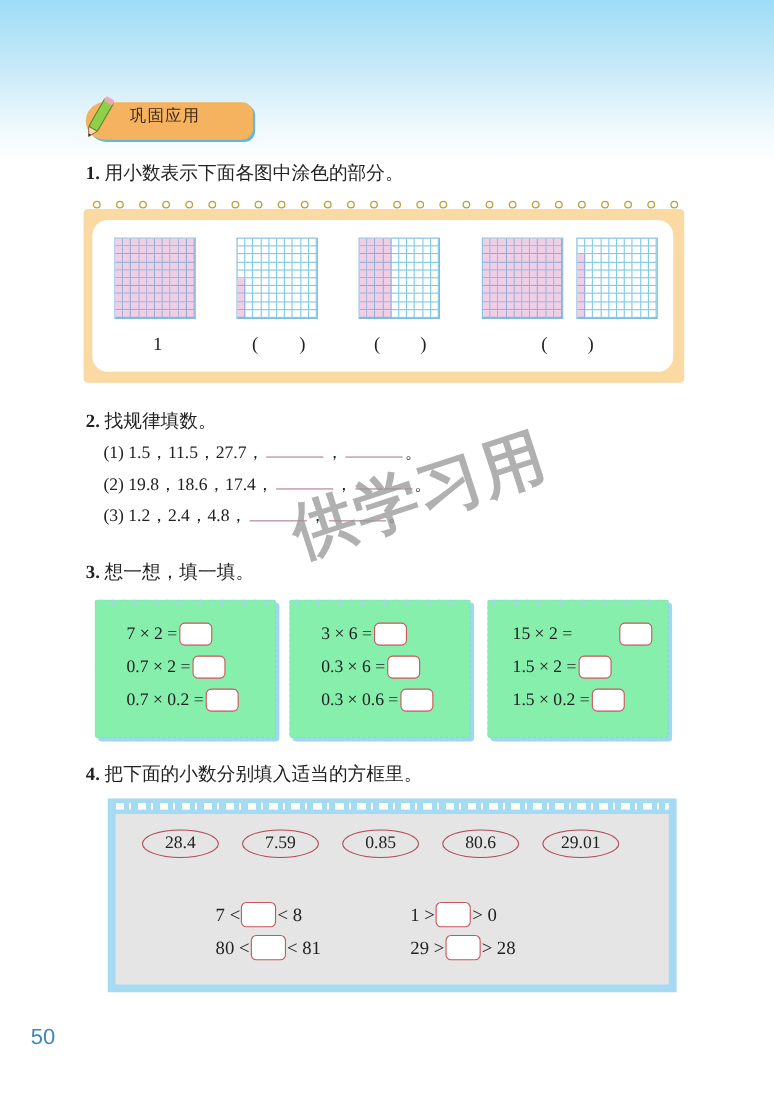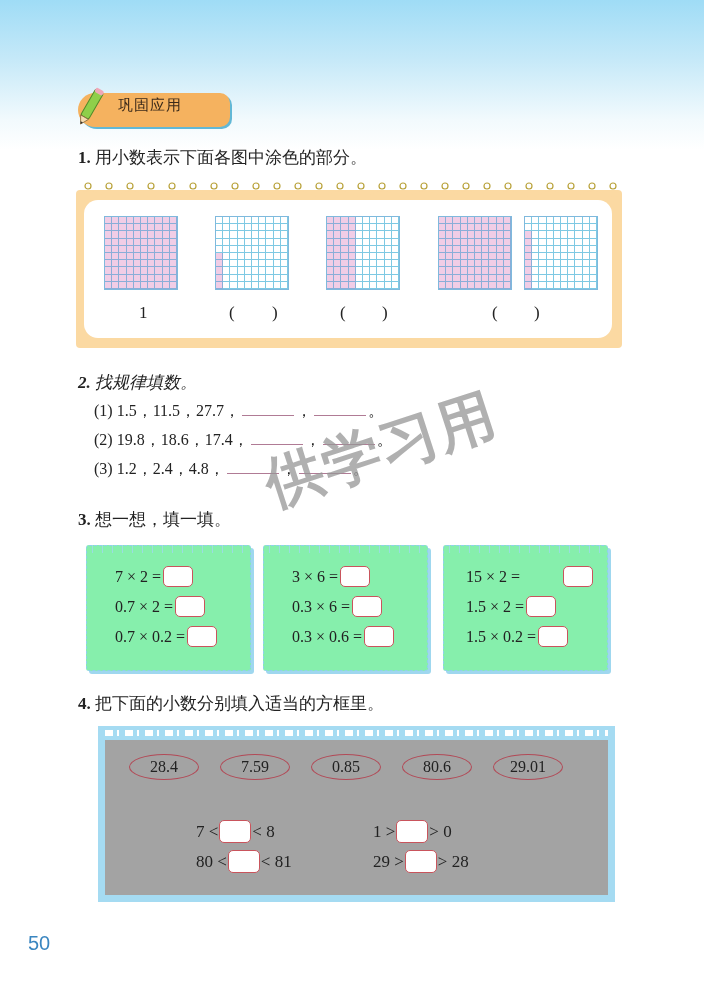--- a/index.html
+++ b/index.html
@@ -74,21 +74,21 @@
   .box {
     display: inline-block; width: 30px; height: 21px;
     border: 1px solid #c9545c; border-radius: 5px; margin-left: 2px; background: #fff;
   }
 
   
   .frame4 {
     left: 98px; top: 726px; width: 517px; height: 176px;
     border: 7px solid #a5dbf2;
     border-top: 14px solid #a5dbf2;
-    background: #a3a3a3;
+    background: #e5e5e5;
   }
   .frame4-pattern {
     position: absolute; left: 0; right: 0; top: -10px; height: 6px;
     background: repeating-linear-gradient(90deg, #fff 0 8px, transparent 8px 12px, #fff 12px 14px, transparent 14px 20px);
   }
   .oval {
     position: absolute; height: 26px; border: 1px solid #b24a57; border-radius: 50%;
     font-size: 16px; text-align: center; line-height: 24px; color: #222;
   }
   .ineq { position: absolute; font-size: 17px; white-space: nowrap; display: flex; align-items: center; color: #222; }
@@ -672,21 +672,21 @@
   </div>
 
 <span class="abs paren" style="left:139px; top:303px;">1</span>
 <span class="abs paren" style="left:229px; top:303px;">(</span>
 <span class="abs paren" style="left:272px; top:303px;">)</span>
 <span class="abs paren" style="left:340px; top:303px;">(</span>
 <span class="abs paren" style="left:382px; top:303px;">)</span>
 <span class="abs paren" style="left:492px; top:303px;">(</span>
 <span class="abs paren" style="left:534px; top:303px;">)</span>
 
-<div class="abs q-title" style="left:78px; top:371px;font-style:italic;">
+<div class="abs q-title" style="left:78px; top:371px;">
   <b>2.</b>
   <span>找规律填数。</span>
 </div>
 <div class="abs seq" style="left:94px; top:401px;">
   <span>(1)</span>
   <span>1.5，11.5，27.7，</span><span class="blank"></span><span>，</span><span class="blank"></span><span>。</span>
 </div>
 <div class="abs seq" style="left:94px; top:430px;">
   <span>(2)</span>
   <span>19.8，18.6，17.4，</span><span class="blank"></span><span>，</span><span class="blank"></span><span>。</span>

